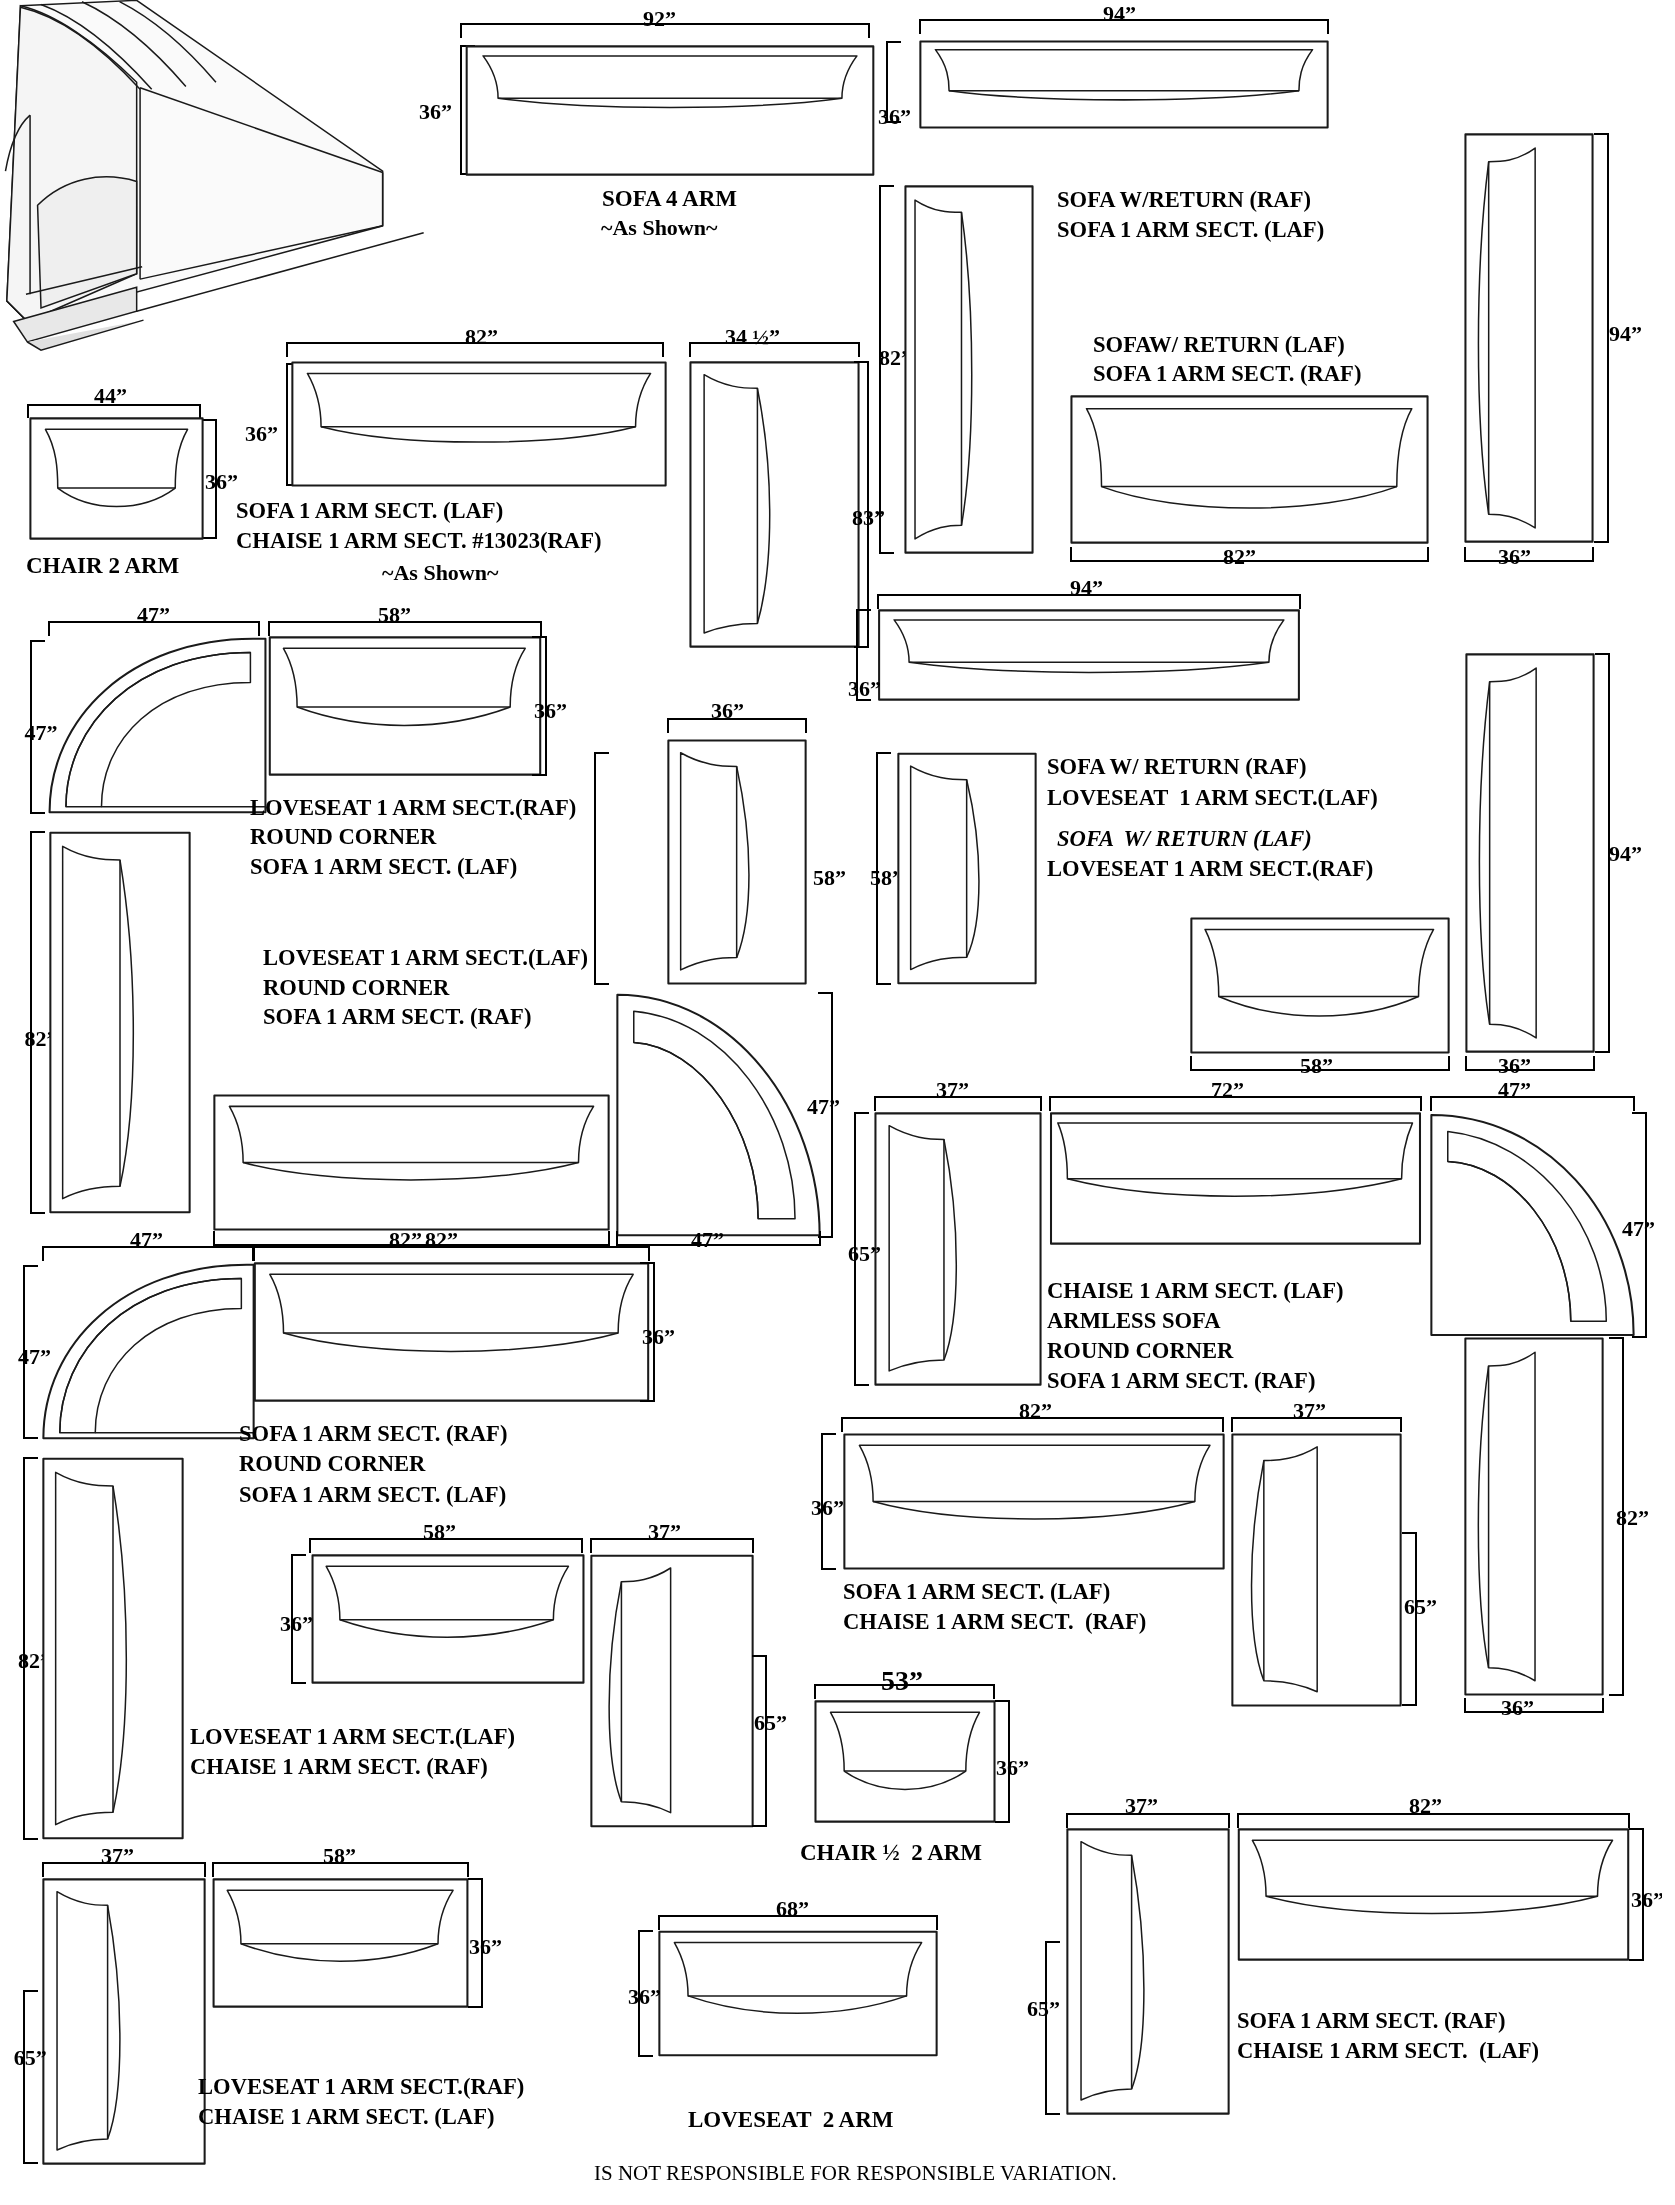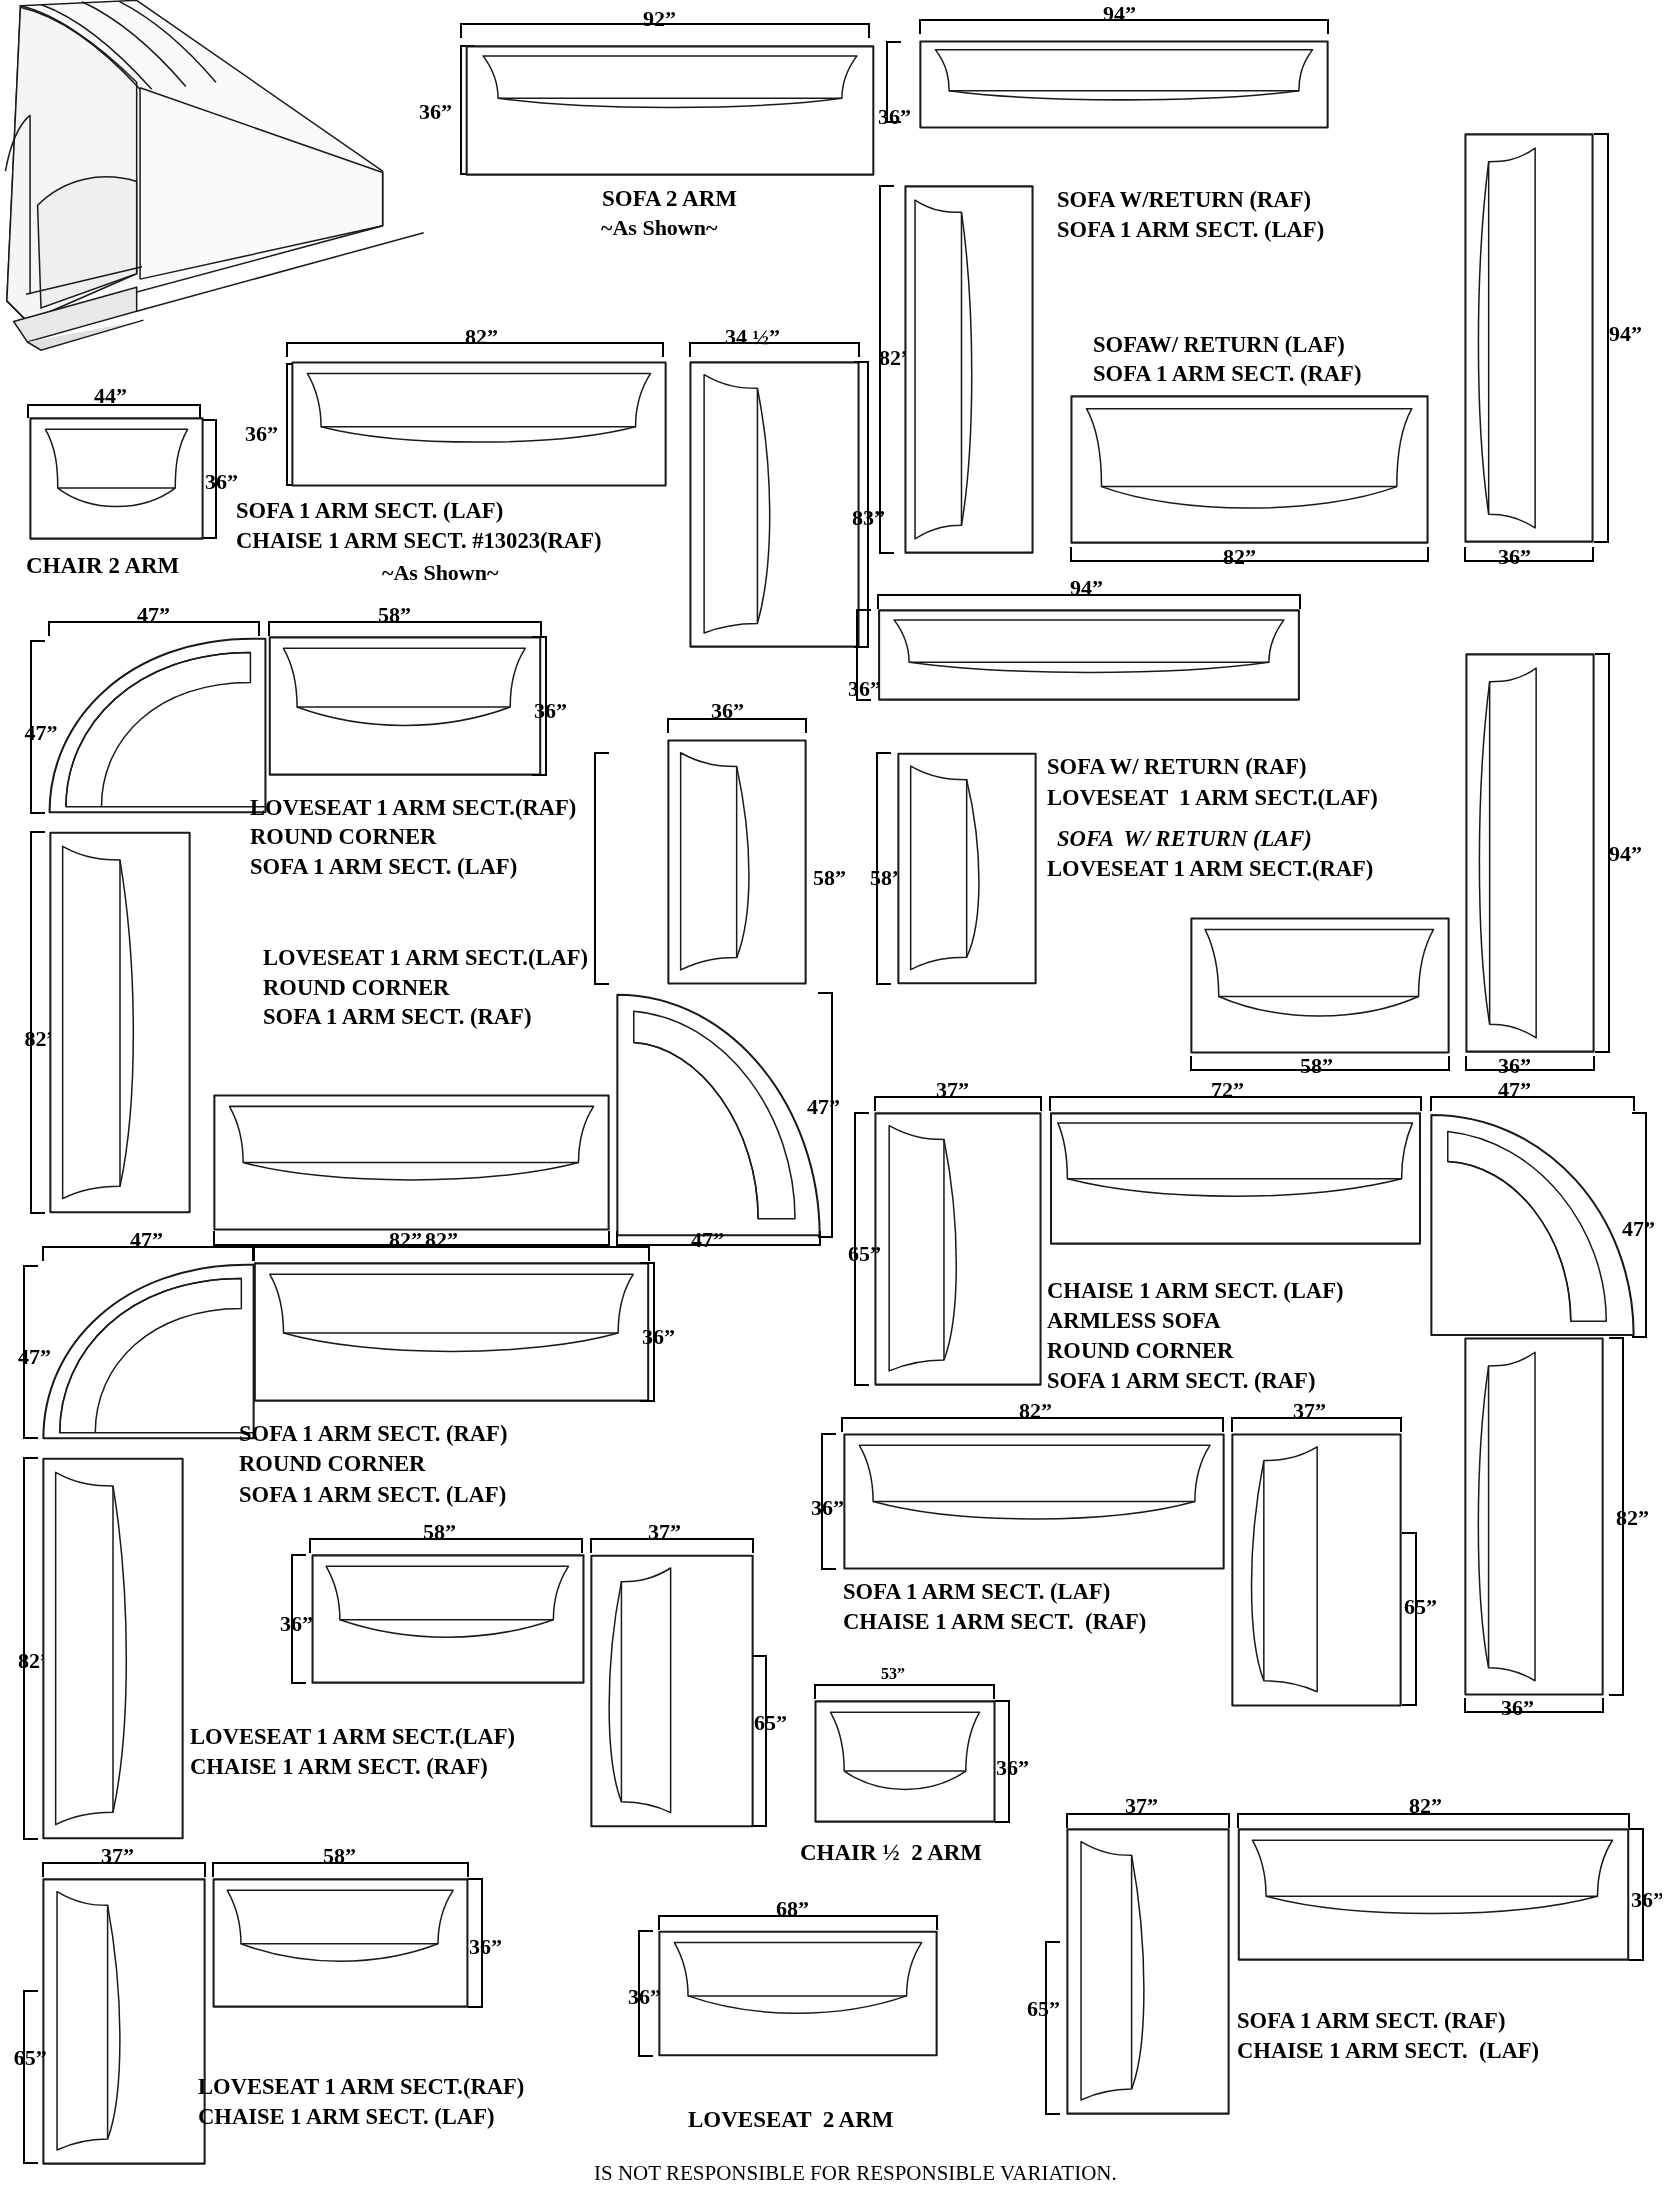--- a/index.html
+++ b/index.html
@@ -58,21 +58,21 @@
 
   <div class="hbrk" style="left:460px;top:23px;width:410px;height:15px;"></div>
   <div class="dim" style="left:643px;top:5.5px;font-size:22px;">92”</div>
   <div class="vbrk" style="left:460px;top:45px;width:15px;height:130px;"></div>
   <div class="dim" style="left:419px;top:99px;font-size:22px;">36”</div>
   <svg style="left:465px;top:45px;" width="410" height="131" viewBox="0 0 600 192">
     <rect class="ol" x="2" y="2" width="596" height="188"></rect>
     <path class="ol2" d="M26 16 L574 16 C556 40 552 62 552 78 L48 78 C48 62 44 40 26 16 Z"></path>
     <path class="thin" d="M48 78 C180 96 420 96 552 78"></path>
   </svg>
-  <div class="lbl" style="left:602px;top:186px;font-size:23px;">SOFA 2 ARM</div>
+  <div class="lbl" style="left:602px;top:186px;font-size:23px;">SOFA 4 ARM</div>
   <div class="lbl" style="left:601px;top:215px;font-size:22px;font-weight:bold;">~As Shown~</div>
 
   <div class="hbrk" style="left:919px;top:19px;width:410px;height:15px;"></div>
   <div class="dim" style="left:1103px;top:1.4px;font-size:22px;">94”</div>
   <div class="vbrk" style="left:886px;top:41px;width:15px;height:82px;"></div>
   <div class="dim" style="left:878px;top:104px;font-size:22px;">36”</div>
   <svg style="left:919px;top:40px;" width="410" height="89" viewBox="0 0 600 130">
     <rect class="ol" x="2" y="2" width="596" height="126"></rect>
     <path class="ol2" d="M24 14 L576 14 C558 38 556 58 556 74 L44 74 C44 58 42 38 24 14 Z"></path>
     <path class="thin" d="M44 74 C180 92 420 92 556 74"></path>
@@ -366,21 +366,21 @@
     <rect class="ol" x="2" y="2" width="236" height="396"></rect>
     <path class="ol2" d="M118 20 L118 378 C90 364 66 362 46 362 L46 40 C66 40 90 38 118 20 Z"></path>
     <path class="thin" d="M46 40 C22 160 22 300 46 362"></path>
   </svg>
   <div class="vbrkR" style="left:752px;top:1655px;width:15px;height:172px;"></div>
   <div class="dim" style="left:754px;top:1710px;font-size:22px;">65”</div>
   <div class="lbl" style="left:190px;top:1724px;font-size:22.6px;">LOVESEAT 1 ARM SECT.(LAF)</div>
   <div class="lbl" style="left:190px;top:1754px;font-size:22.6px;">CHAISE 1 ARM SECT. (RAF)</div>
 
   <div class="hbrk" style="left:814px;top:1684px;width:181px;height:15px;"></div>
-  <div class="dim" style="left:881px;top:1665px;font-size:16px;text-align:right;">53”</div>
+  <div class="dim" style="left:881px;top:1665px;font-size:28px;text-align:right;">53”</div>
   <svg style="left:814px;top:1700px;" width="182" height="123" viewBox="0 0 266 180">
     <rect class="ol" x="2" y="2" width="262" height="176"></rect>
     <path class="ol2" d="M24 18 L242 18 C226 46 222 76 222 104 L44 104 C44 76 40 46 24 18 Z"></path>
     <path class="thin" d="M44 104 C96 140 170 140 222 104"></path>
   </svg>
   <div class="vbrkR" style="left:995px;top:1700px;width:15px;height:123px;"></div>
   <div class="dim" style="left:996px;top:1755px;font-size:22px;">36”</div>
   <div class="lbl" style="left:800px;top:1840px;font-size:23px;">CHAIR ½  2 ARM</div>
 
   <div class="hbrk" style="left:42px;top:1862px;width:164px;height:15px;"></div>

